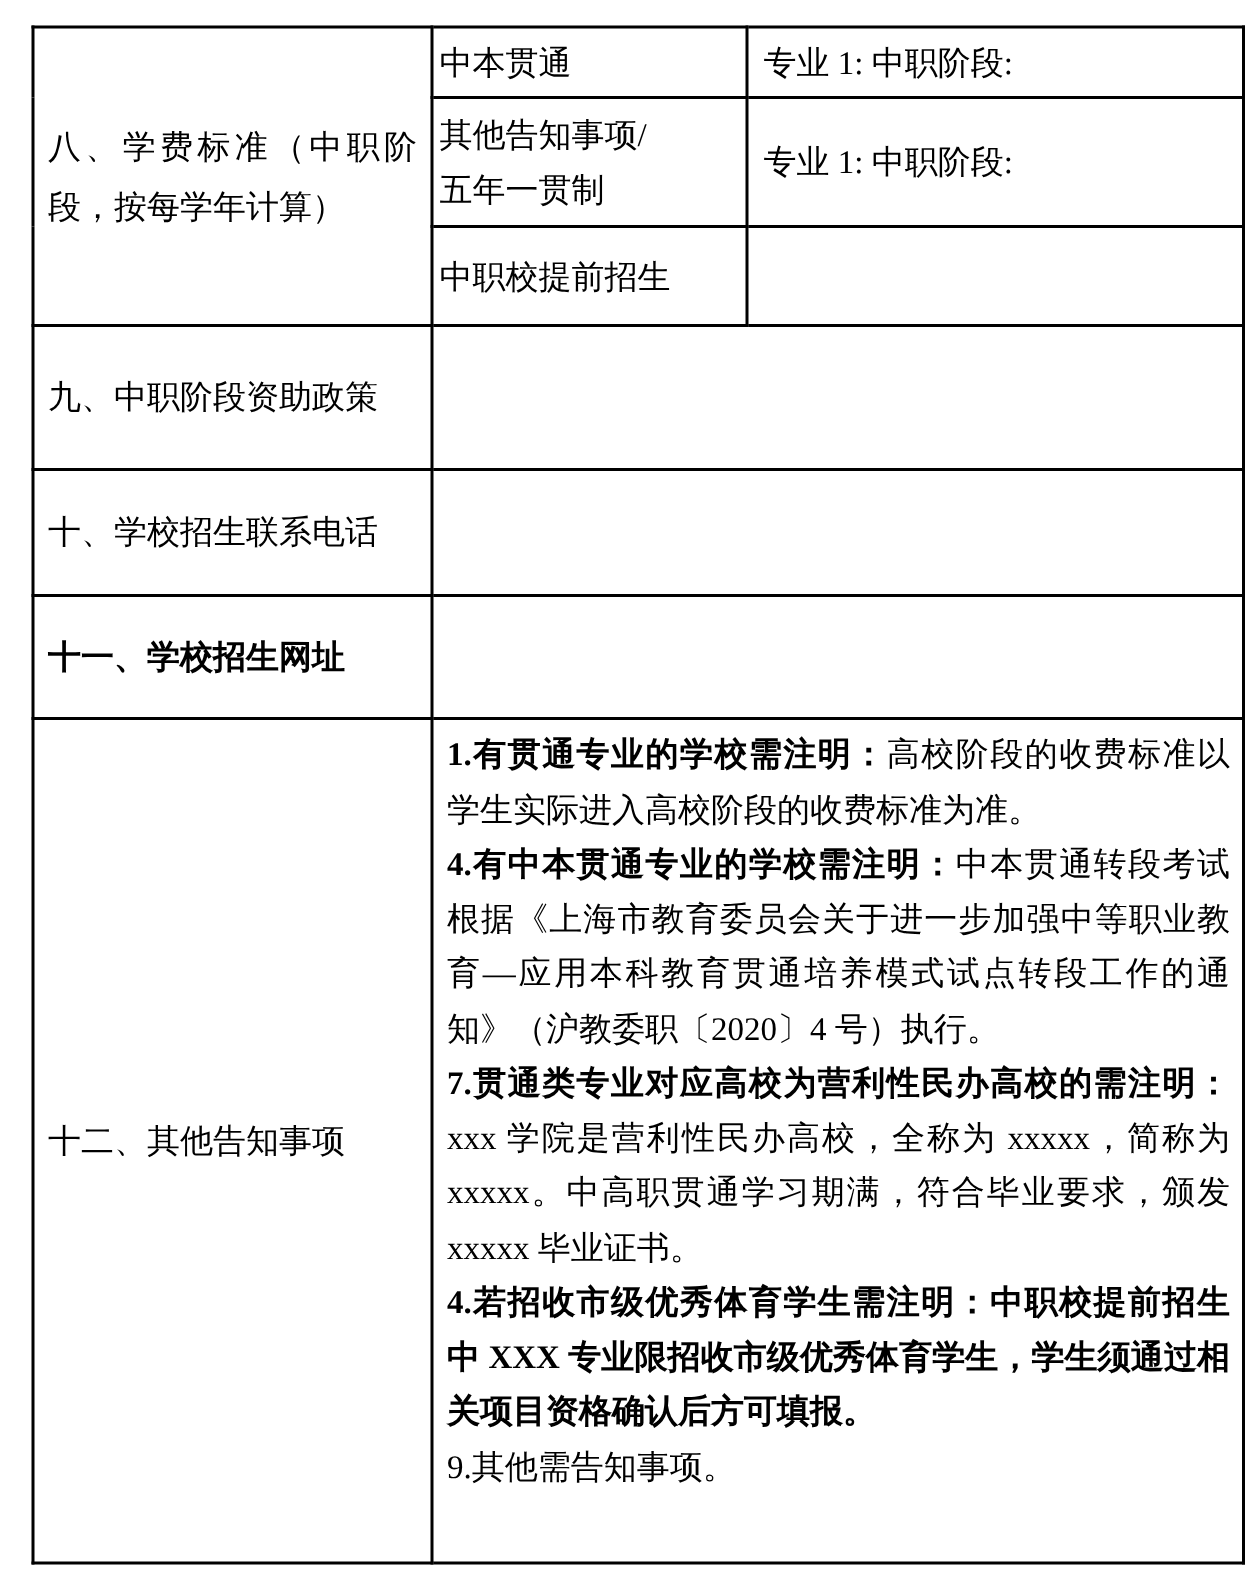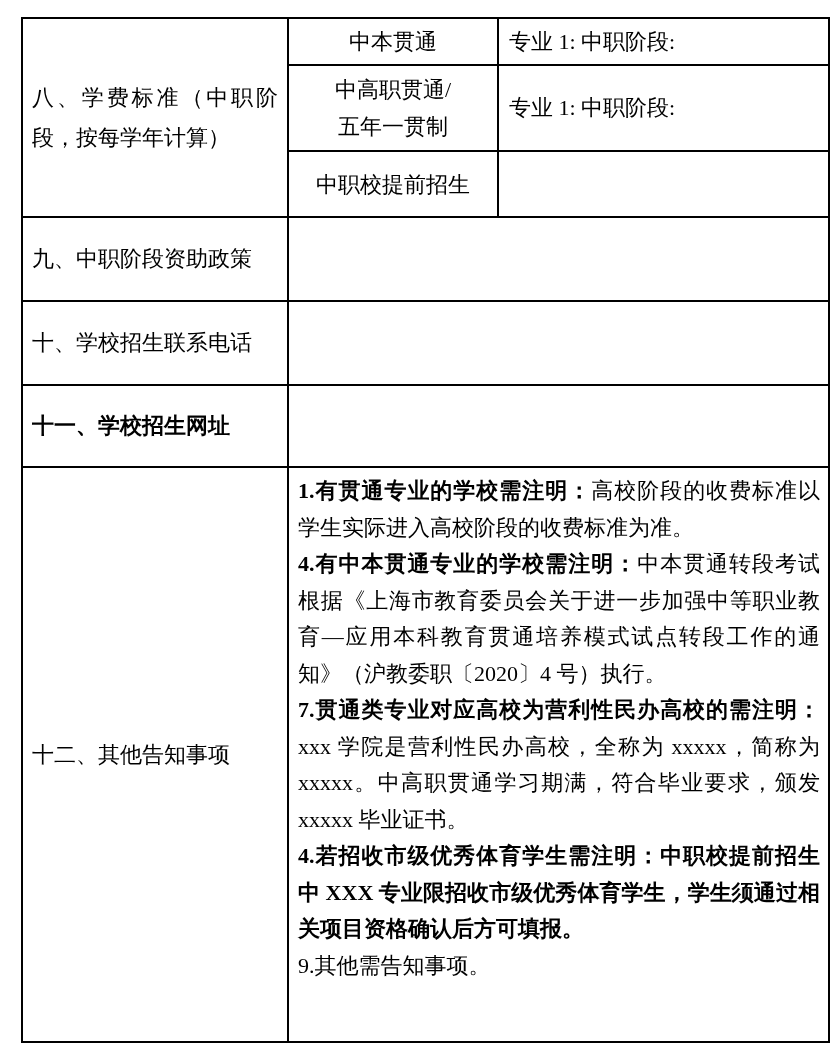--- a/index.html
+++ b/index.html
@@ -30,37 +30,36 @@
   }
   td {
     font-size: 22px;
     padding: 2px 8px;
     overflow: hidden;
   }
   
   tr.r8a { height: 47px; }
   tr.r8b { height: 86px; }
   tr.r8c { height: 66px; }
-  tr.r9  { height: 84px; }
+  tr.r9  { height: 96px; }
   tr.r10 { height: 84px; }
   tr.r11 { height: 47px; font-weight: bold; }
   
   .label-cell {
     text-align: justify;
     text-justify: inter-ideograph;
     vertical-align: middle;
     line-height: 40px;
     padding: 20px 9px;
   }
   .label-left {
     text-align: left;
   }
   
   .cat-cell {
-    text-align: center;
     vertical-align: middle;
     line-height: 37px;
     white-space: pre-line;
     padding: 2px 4px;
   }
   
   .val-cell {
     text-align: left;
     vertical-align: middle;
     padding: 2px 10px;
@@ -90,21 +89,21 @@
       <col style="width:210px">
       <col style="width:331px">
     </colgroup>
     <tbody>
       <tr class="r8a">
         <td class="label-cell" rowspan="3">八、学费标准（中职阶段，按每学年计算）</td>
         <td class="cat-cell">中本贯通</td>
         <td class="val-cell">专业 1: 中职阶段:</td>
       </tr>
       <tr class="r8b">
-        <td class="cat-cell">中高职贯通/
+        <td class="cat-cell">其他告知事项/
 五年一贯制</td>
         <td class="val-cell">专业 1: 中职阶段:</td>
       </tr>
       <tr class="r8c">
         <td class="cat-cell">中职校提前招生</td>
         <td class="val-cell"></td>
       </tr>
       <tr class="r9">
         <td class="label-cell">九、中职阶段资助政策</td>
         <td class="blank-cell" colspan="2"></td>

